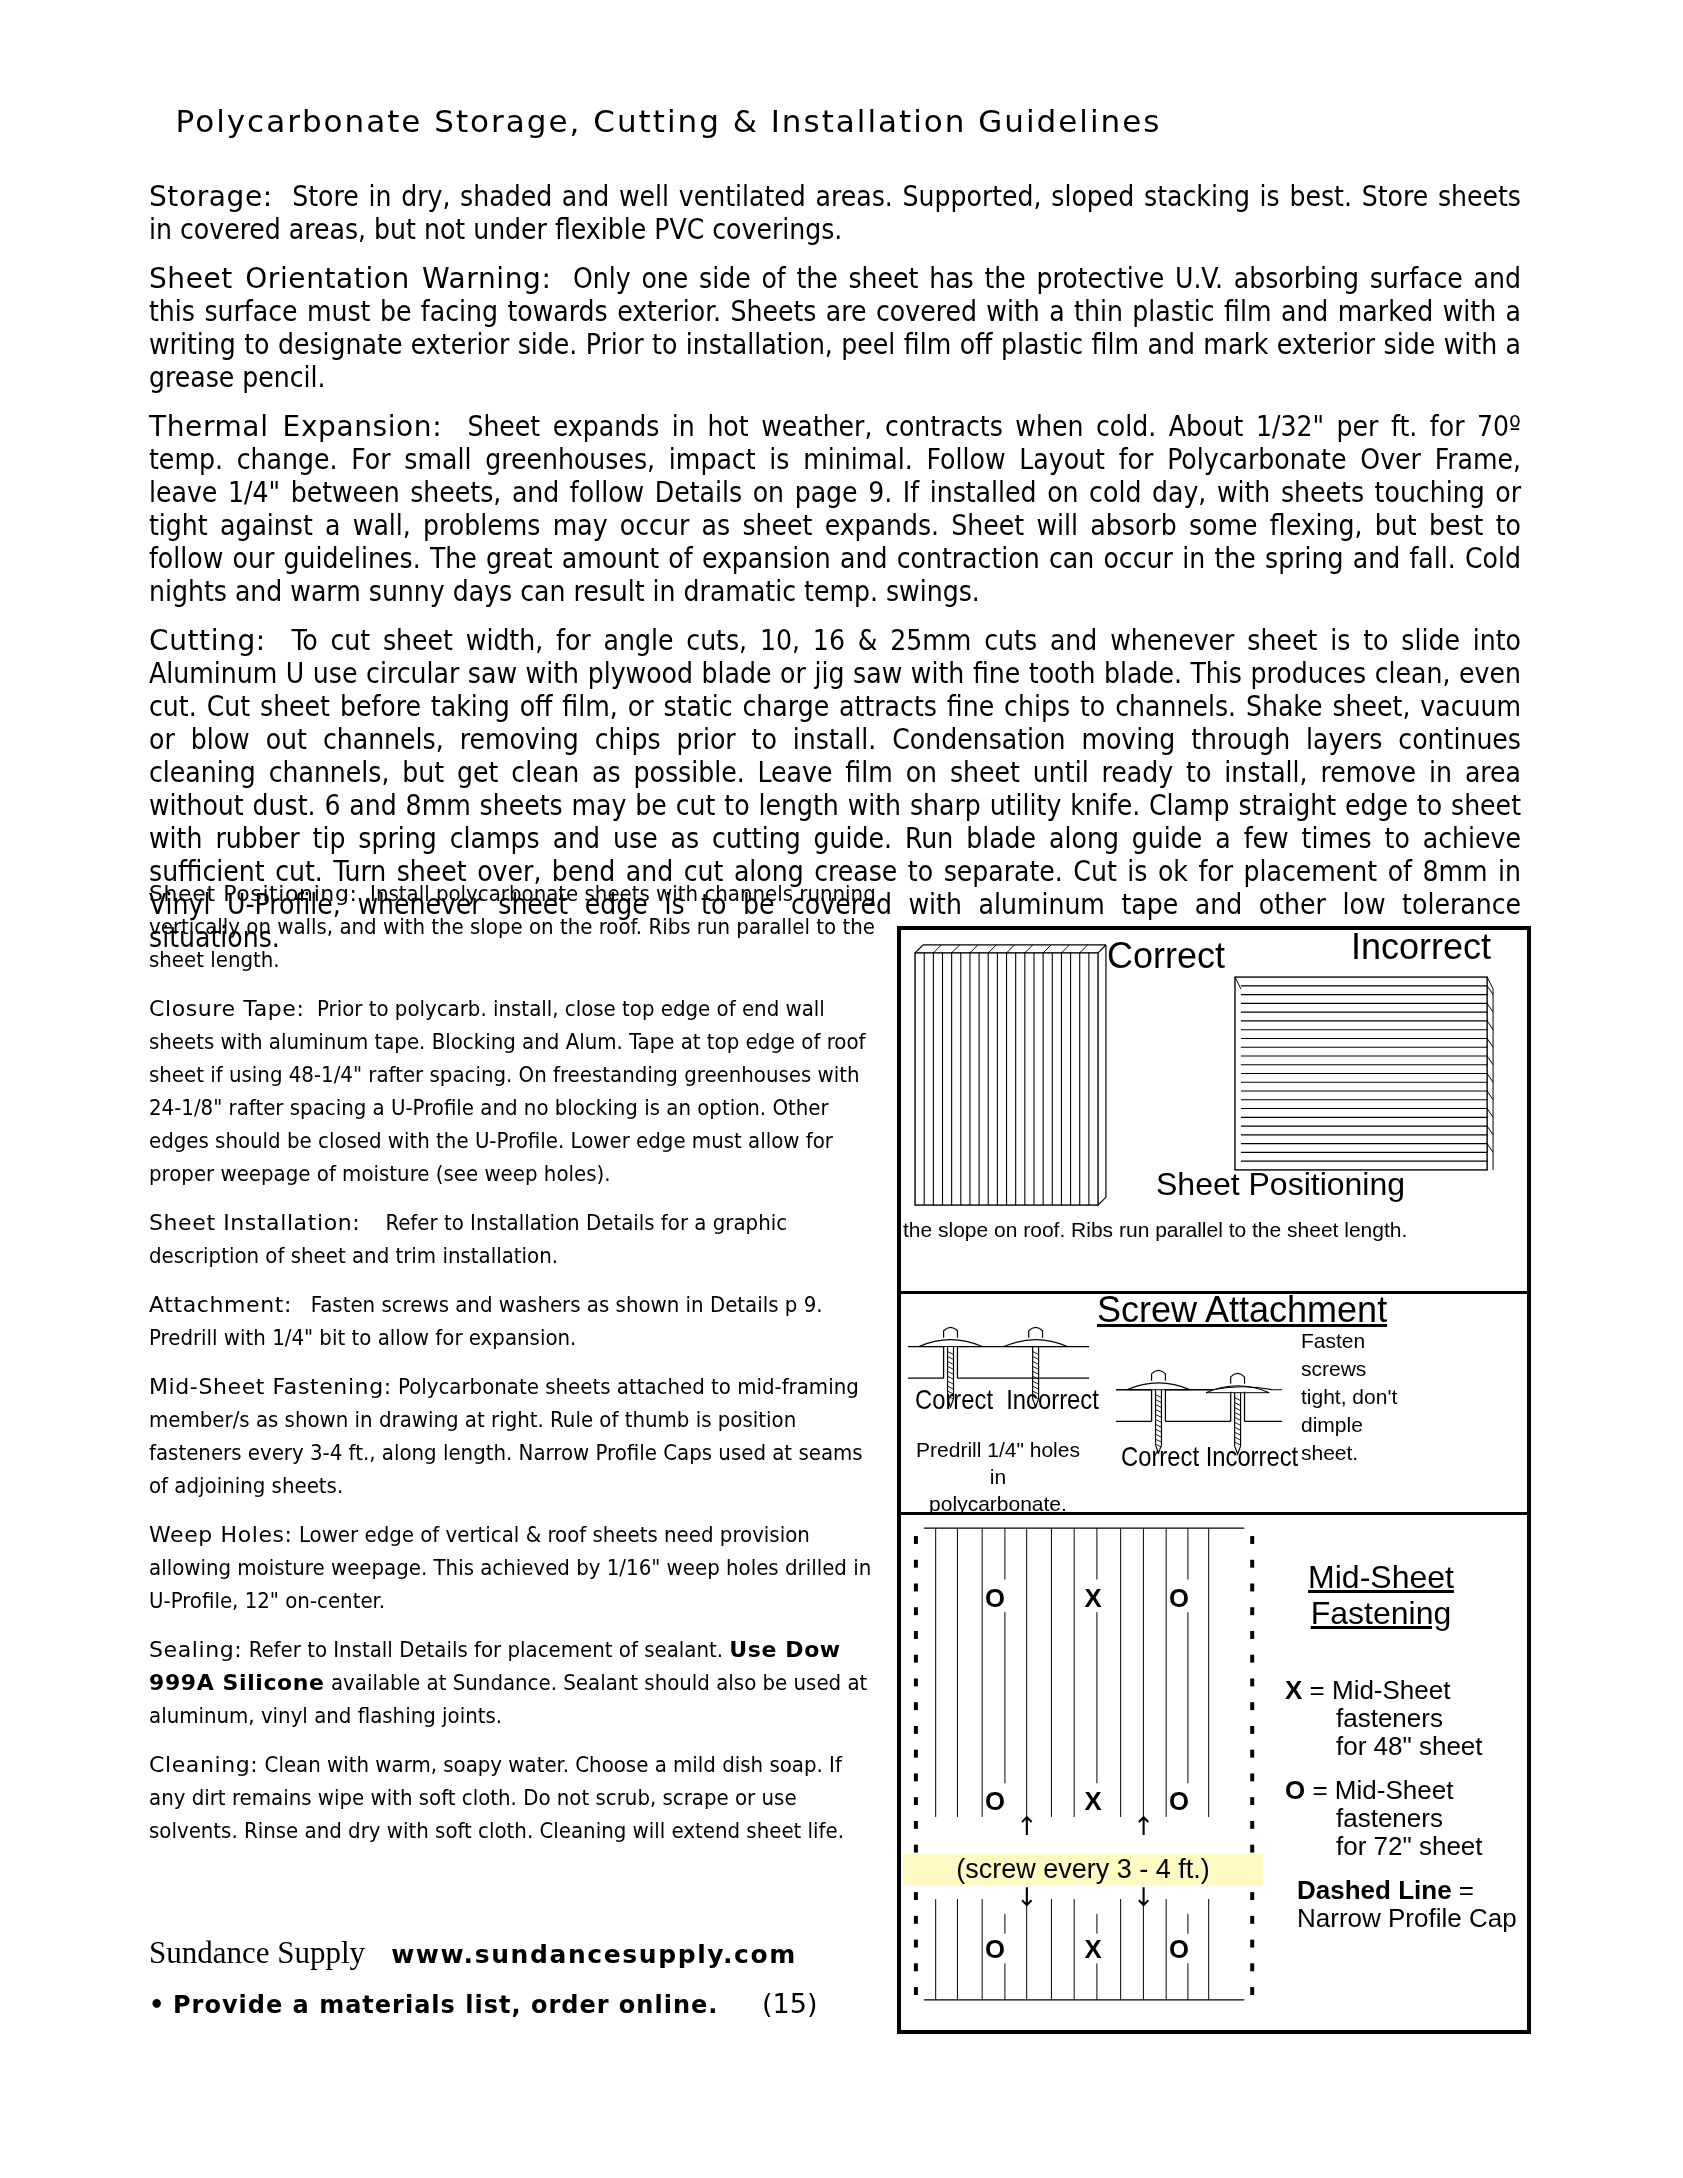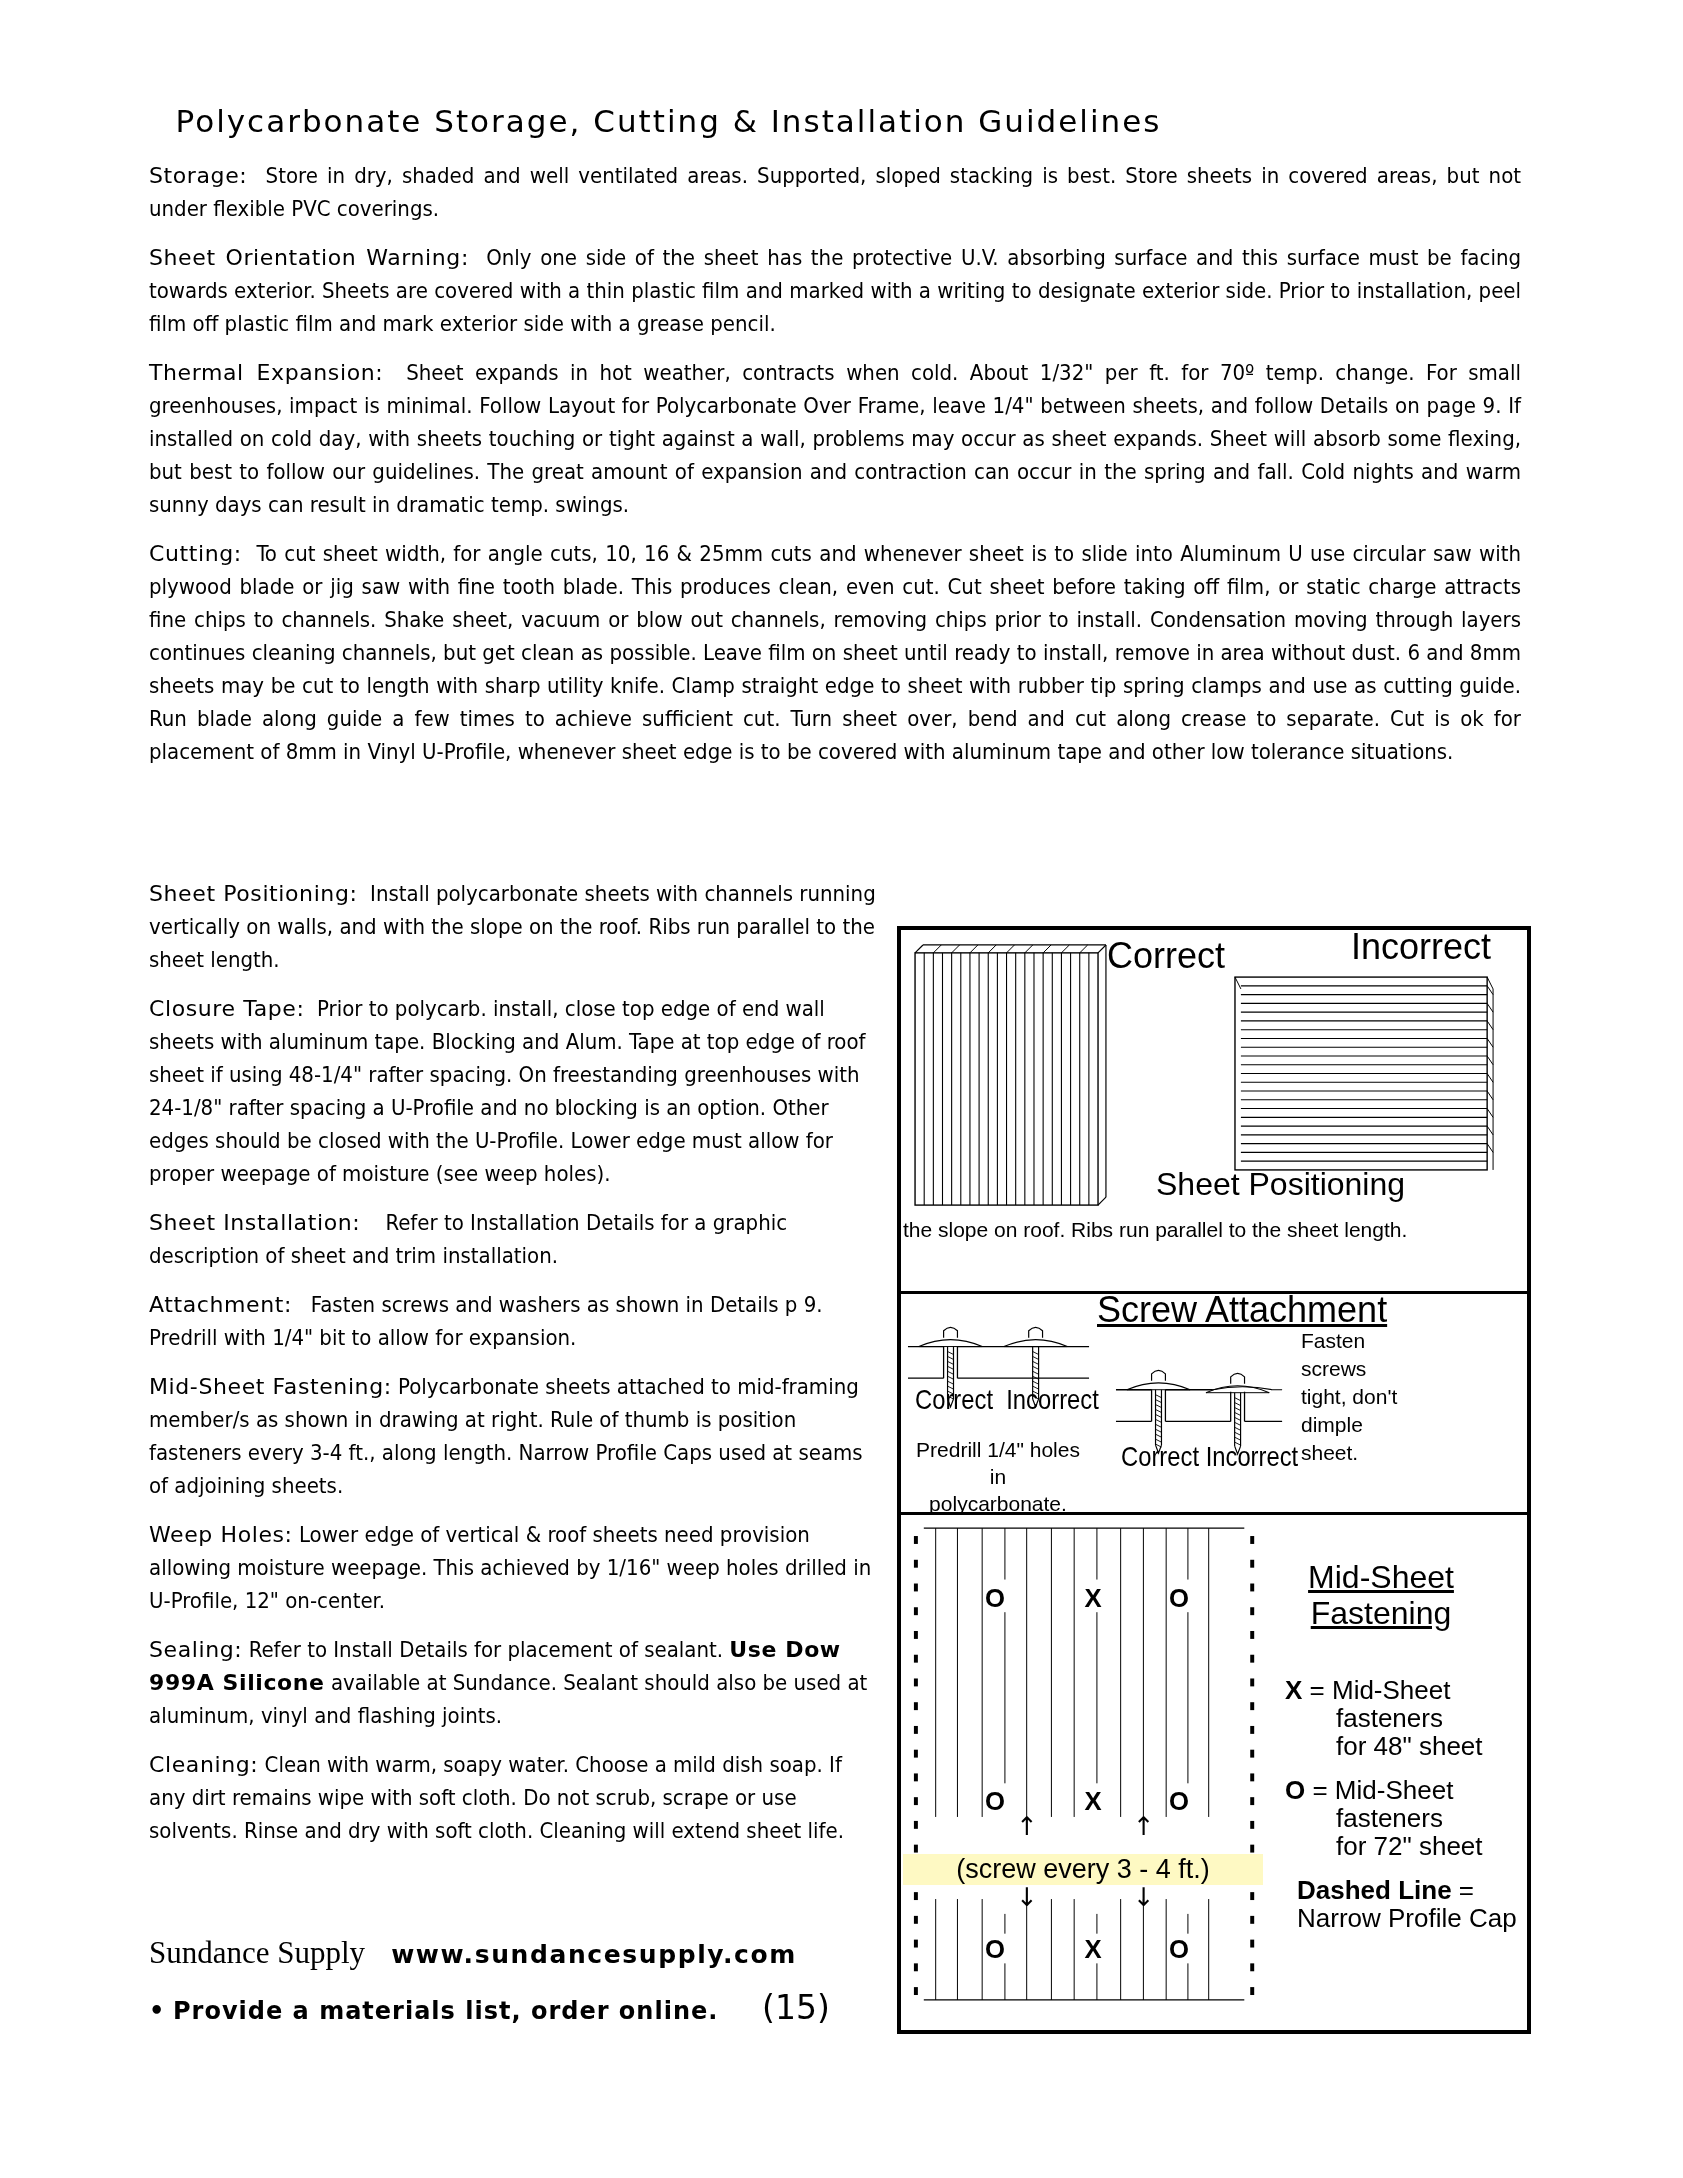--- a/index.html
+++ b/index.html
@@ -1,33 +1,33 @@
 <!DOCTYPE html>
 <html><head>
 <meta charset="utf-8">
 <style>
   html,body{margin:0;padding:0;background:#fff;}
   body{width:1683px;height:2178px;position:relative;overflow:hidden;color:#000;
        font-family:"DejaVu Sans","Liberation Sans",sans-serif;}
   .title{position:absolute;top:103px;left:0;width:1337px;text-align:center;
          font-size:31px;letter-spacing:2px;font-weight:normal;}
-  .full{position:absolute;left:149px;width:1372px;font-size:22px;line-height:33px;
-        text-align:justify;font-family:"DejaVu Sans Condensed","DejaVu Sans",sans-serif;}
+  .full{position:absolute;left:149px;width:1372px;font-size:28px;line-height:33px;
+        text-align:justify;font-family:"DejaVu Sans Condensed","DejaVu Sans",sans-serif;margin-top:21px;}
   .full .p{margin:0 0 16px 0;}
   .lbl{font-family:"DejaVu Sans",sans-serif;letter-spacing:0.6px;}
   .col{position:absolute;left:149px;width:733px;font-size:22px;line-height:33px;
        font-family:"DejaVu Sans Condensed","DejaVu Sans",sans-serif;}
   .col .p{margin:0 0 16px 0;}
   .brand{position:absolute;left:149px;top:1935px;font-size:27px;white-space:nowrap;}
   .brand .name{font-family:"Liberation Serif","DejaVu Serif",serif;font-size:31px;}
   .brand .url{font-family:"DejaVu Sans",sans-serif;font-weight:bold;margin-left:26px;letter-spacing:1.6px;font-size:25px;}
   .footer{position:absolute;left:149px;top:1988px;font-size:24px;white-space:nowrap;
           font-family:"DejaVu Sans",sans-serif;}
   .footer .bullet-text{font-weight:bold;letter-spacing:1px;}
-  .footer .pg{margin-left:36px;font-size:33px;margin-top:30px;}
+  .footer .pg{margin-left:36px;font-size:27px;margin-top:30px;}
   .box{position:absolute;left:897px;top:926px;width:626px;height:1100px;border:4px solid #000;}
   .divider{position:absolute;left:897px;width:634px;height:3px;background:#000;}
   .dg{position:absolute;font-family:"Liberation Sans",sans-serif;}
   svg{position:absolute;overflow:visible;}
 </style>
 </head>
 <body>
 
 <div class="title">Polycarbonate Storage, Cutting &amp; Installation Guidelines</div>
 

